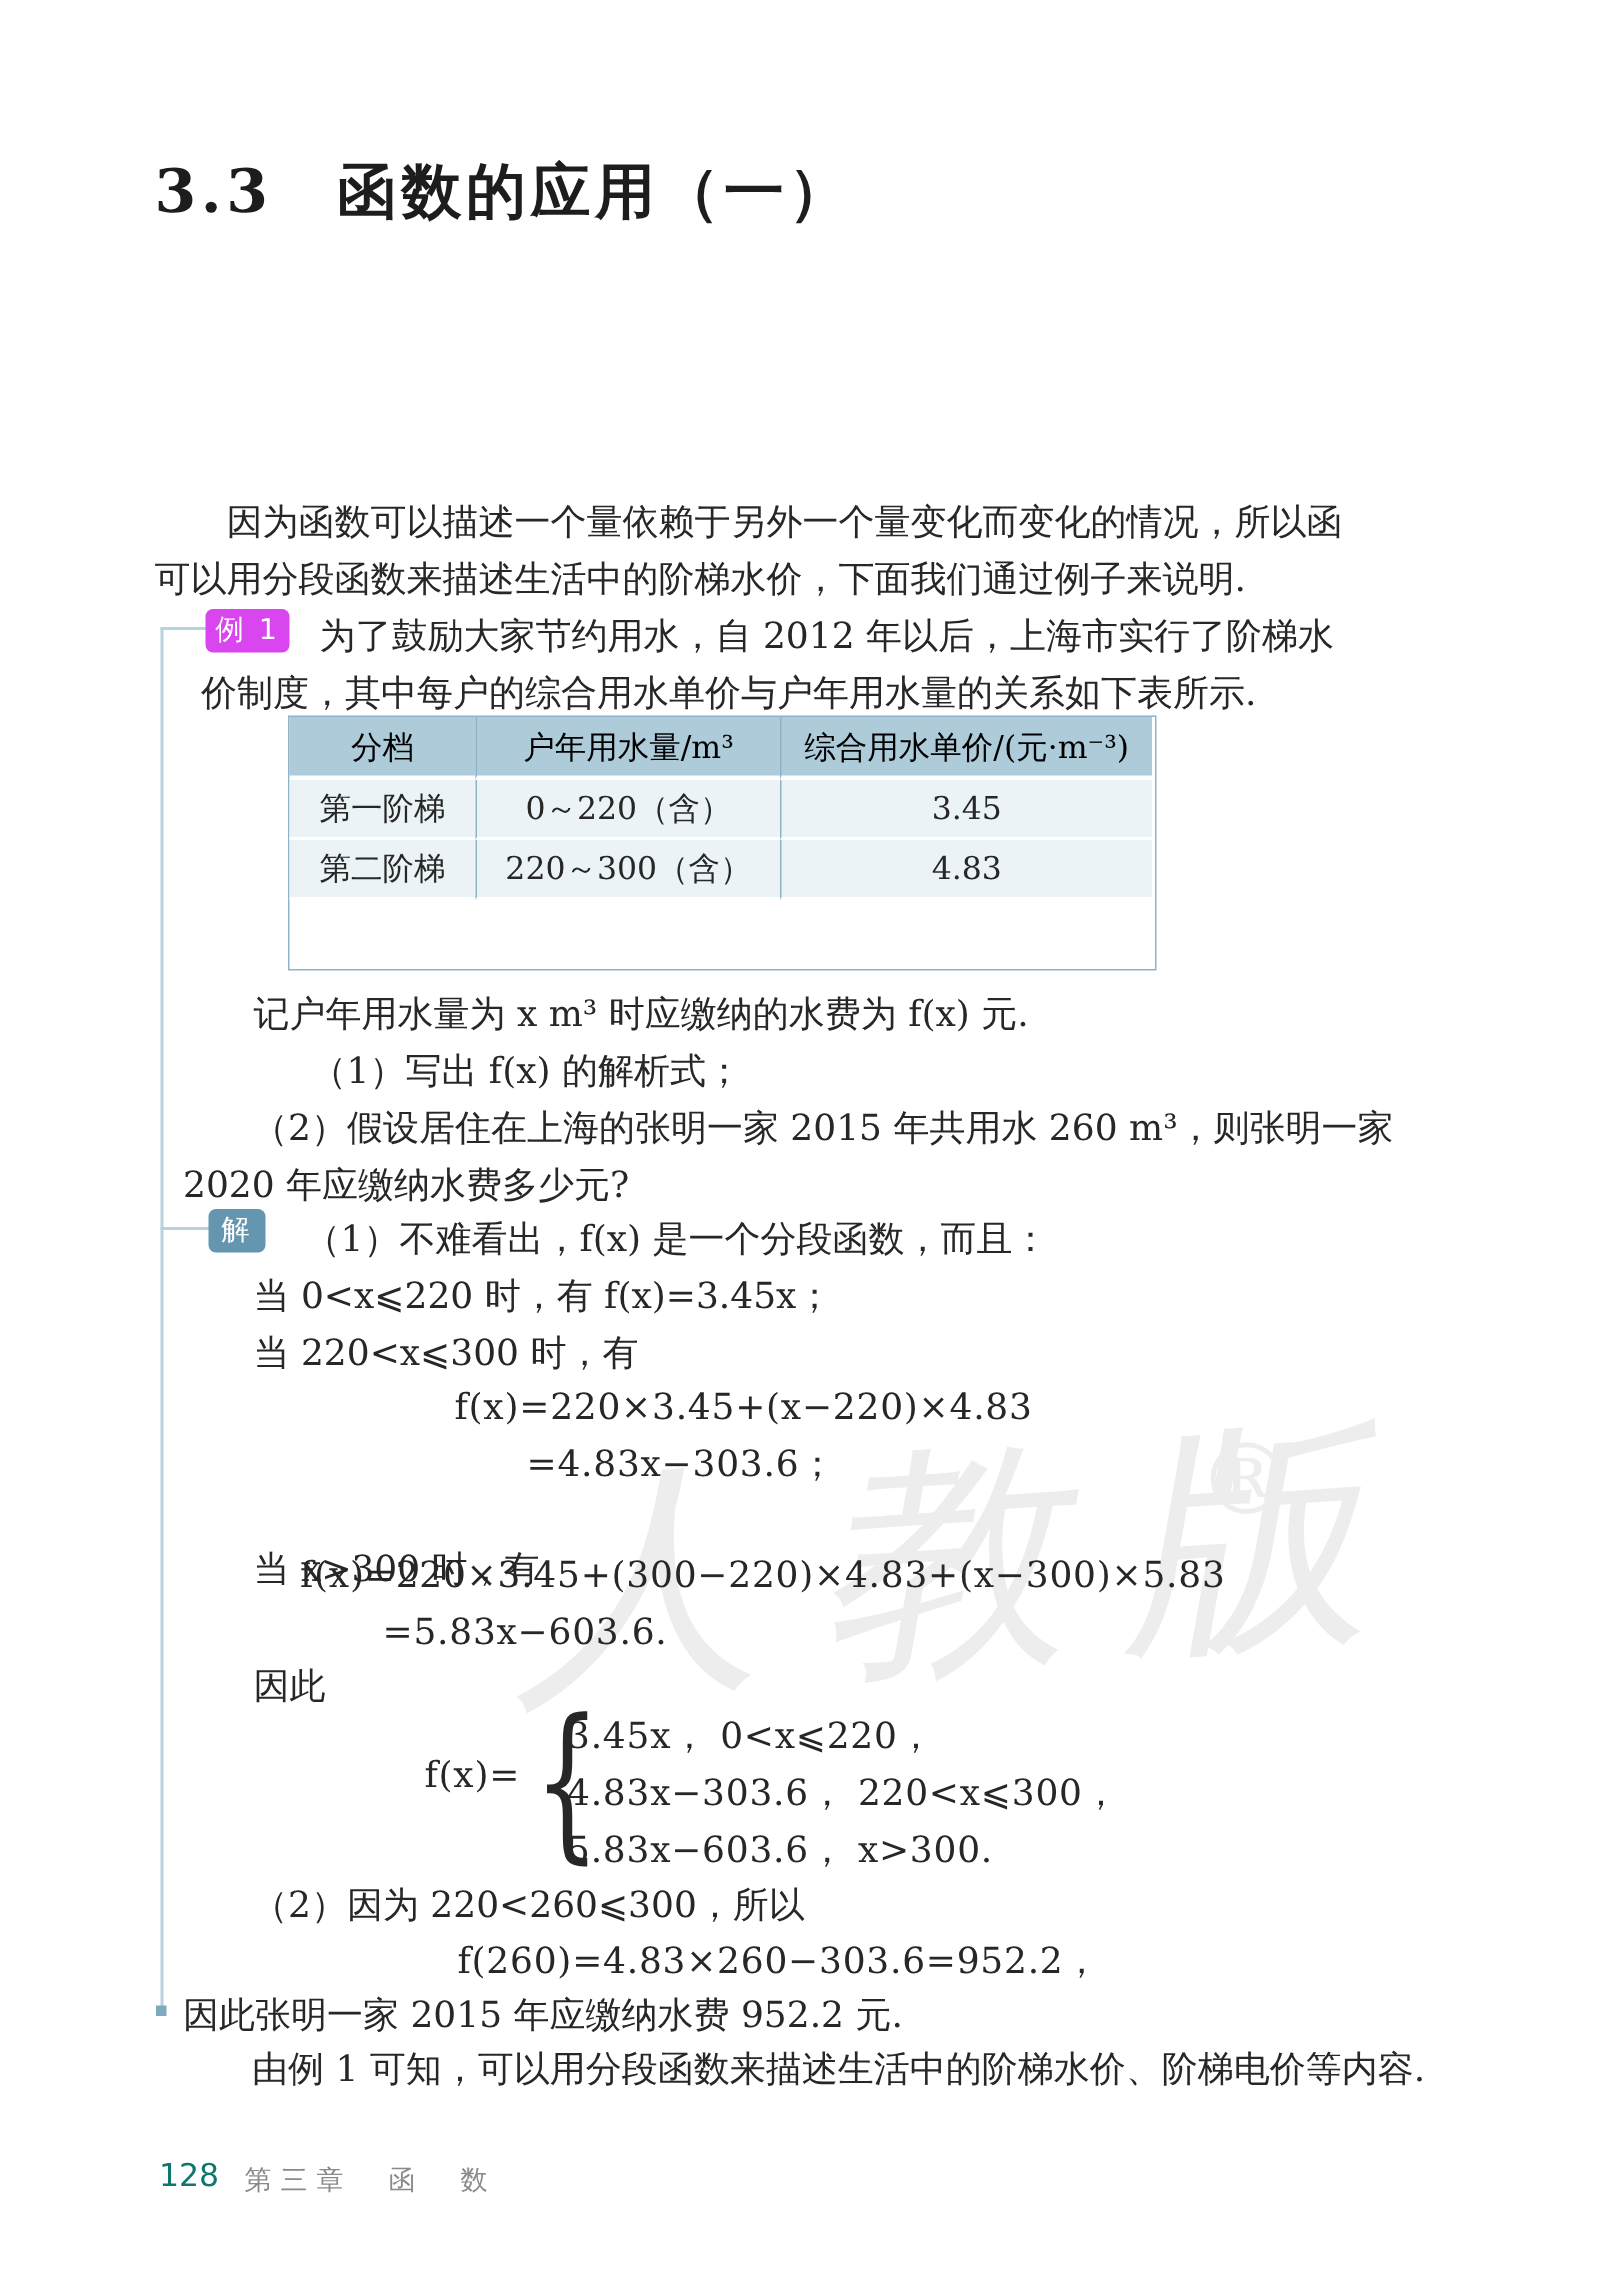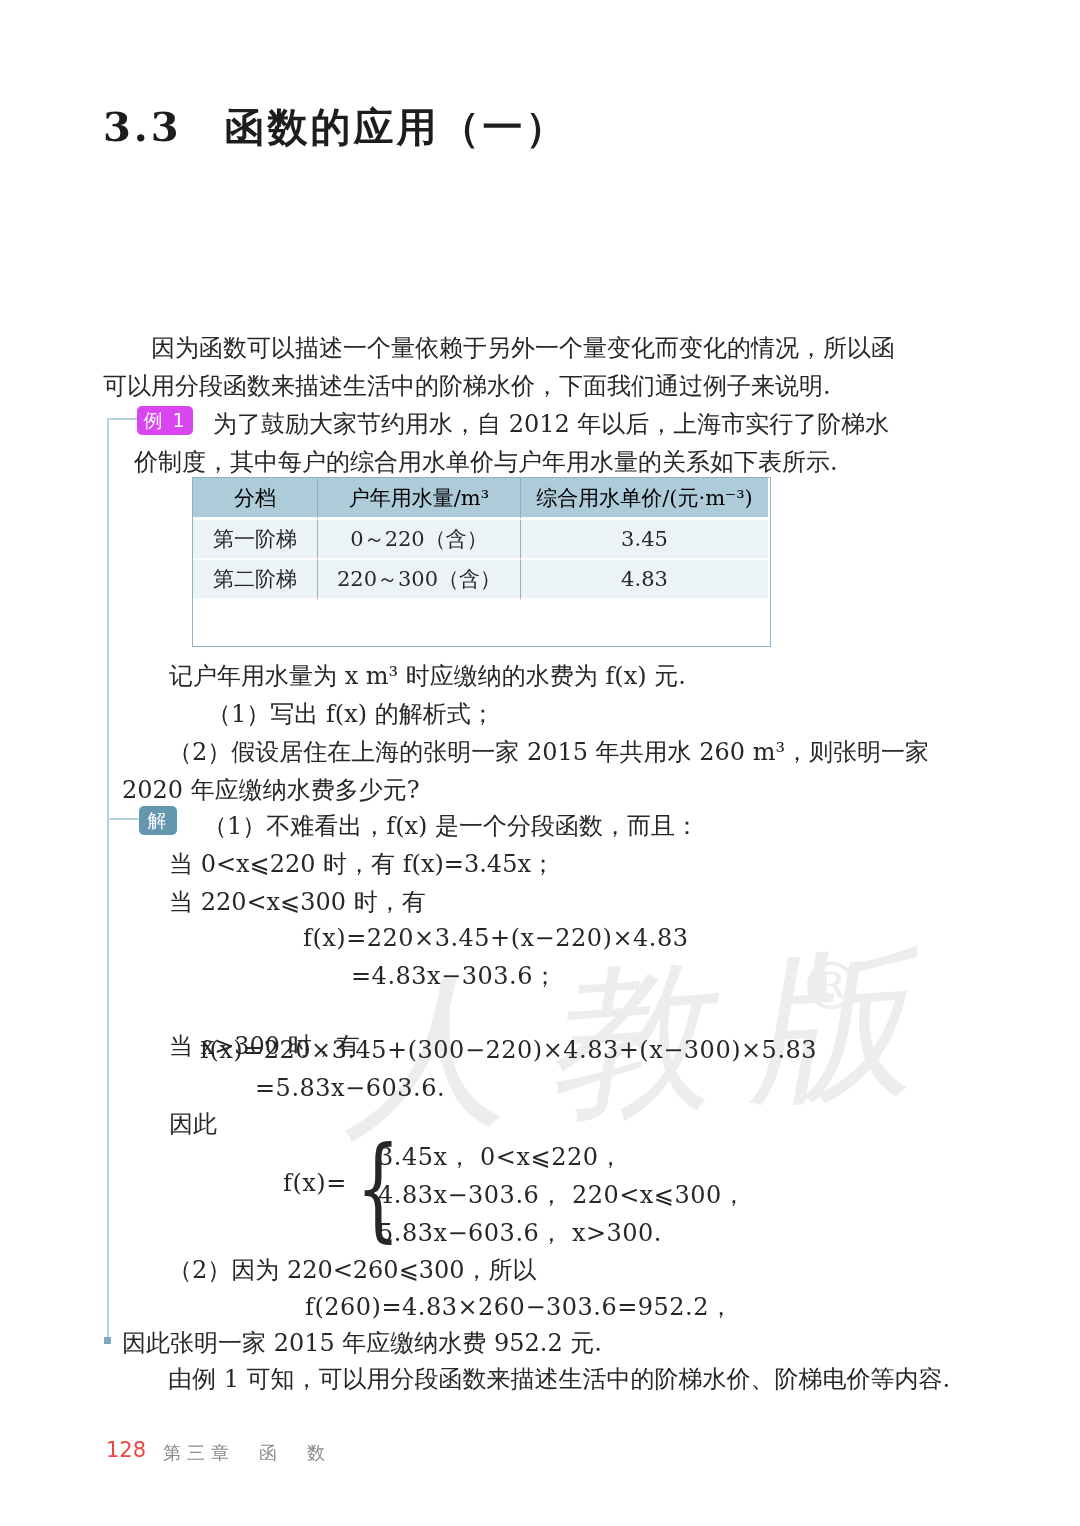--- a/index.html
+++ b/index.html
@@ -39,21 +39,21 @@
     transform:scaleX(0.62); transform-origin:left center; color:#272727;
   }
   .watermark {
     position:absolute; color:#ededed; z-index:0;
     font-family:"DejaVu Serif","Liberation Serif",serif;
     font-style:italic; pointer-events:none;
   }
   .wm-text { font-size:165px; letter-spacing:38px; transform:rotate(-4deg); }
   .wm-reg { font-size:66px; }
   .content { position:relative; z-index:1; }
-  .footer-num { font-family:"DejaVu Sans","Liberation Sans",sans-serif; font-size:21px; color:#ef4444; }
+  .footer-num { font-family:"DejaVu Sans","Liberation Sans",sans-serif; font-size:21px; color:#0f766e; }
   .footer-chap { font-family:"DejaVu Sans","Liberation Sans",sans-serif; font-size:18px; color:#8a8a8a; letter-spacing:6px; }
 </style>
 </head>
 <body>
 
 <div class="page">
 
   <div class="watermark wm-text abs" style="left:340px; top:930px;">人教版</div>
   <div class="watermark wm-reg abs" style="left:798px; top:948px;">®</div>
 

